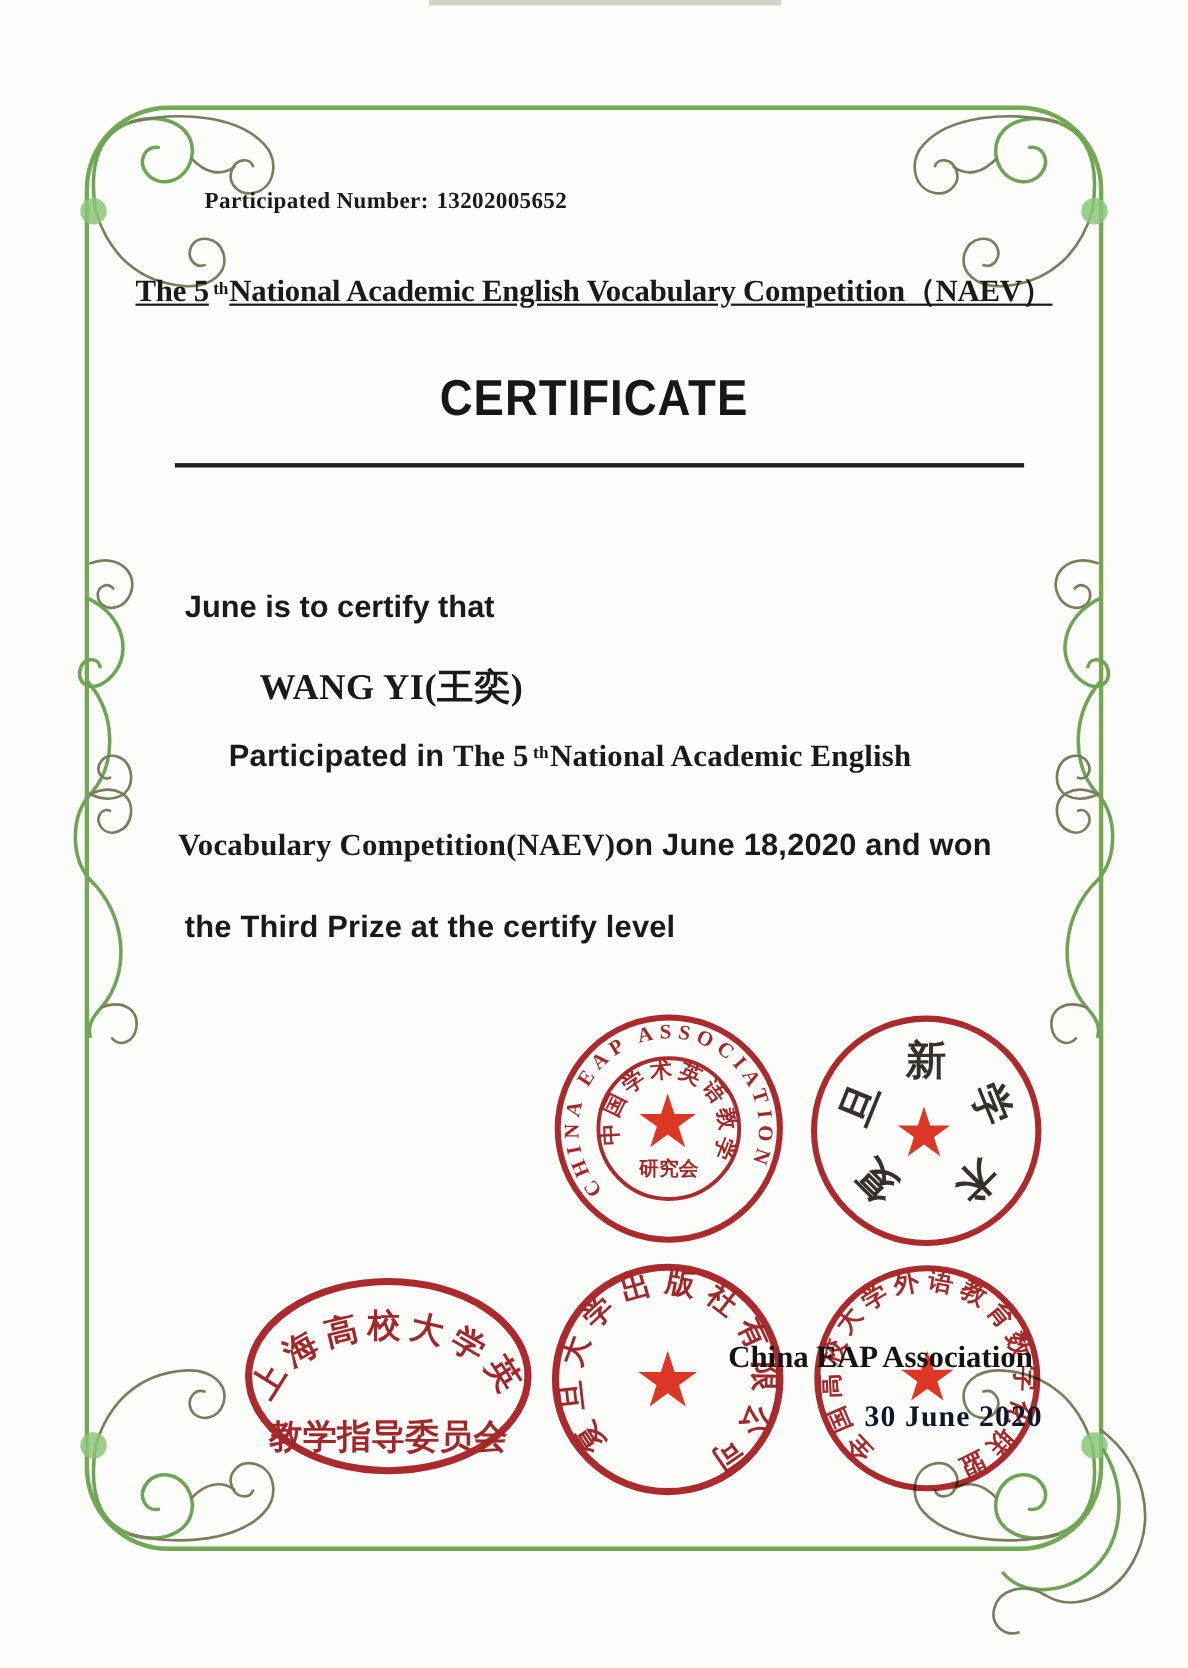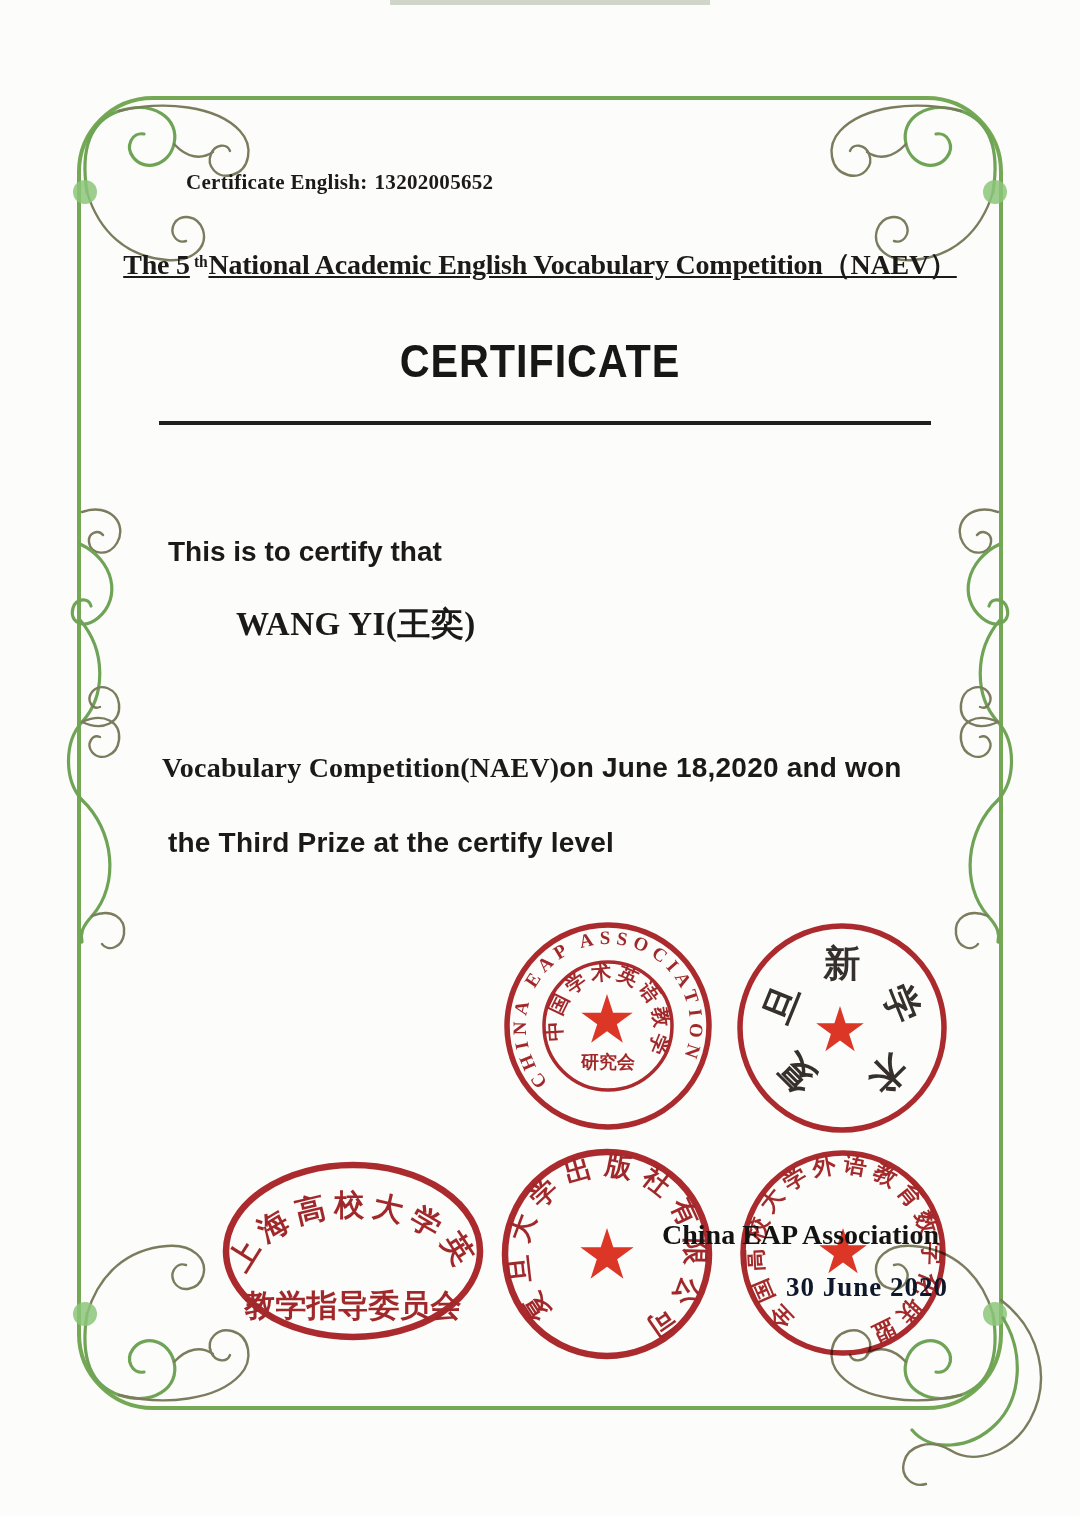--- a/index.html
+++ b/index.html
@@ -132,34 +132,37 @@
     </g>
 
     <g>
       <circle cx="843" cy="1253" r="100" class="ring" stroke-width="5.5"></circle>
       <text class="arcCjk5"><textPath href="#s5arc" startOffset="10%">全国高校大学外语教育数字化联盟</textPath></text>
       <use href="#star" transform="translate(843,1253) scale(25)" fill="#dd2b1a"></use>
     </g>
   </svg>
 
   <div class="abs txt cert-number">
-    <span>Certificate English:</span><span class="val">13202005652</span>
+    <span>Participated Number:</span><span class="val">13202005652</span>
   </div>
 
   <div class="abs txt title">
     <span>The 5</span><span class="sup">th</span><span class="cjk">National Academic English Vocabulary Competition（NAEV）</span>
   </div>
 
   <div class="abs txt heading">CERTIFICATE</div>
   <div class="abs txt rule"></div>
 
-  <div class="abs txt certify sans">This is to certify that</div>
+  <div class="abs txt certify sans">June is to certify that</div>
 
   <div class="abs txt name cjk">WANG YI(王奕)</div>
 
+  <div class="abs txt bodyline l2">
+    <span class="sans">Participated in </span><span>The 5</span><span class="sup">th</span><span>National Academic English</span>
+  </div>
 
   <div class="abs txt bodyline l3">
     <span>Vocabulary Competition(NAEV)</span><span class="sans">on June 18,2020 and won</span>
   </div>
 
   <div class="abs txt bodyline l4 sans">the Third Prize at the certify level</div>
 
   <div class="abs sig-org">China EAP Association</div>
   <div class="abs sig-date">30 June 2020</div>
 

